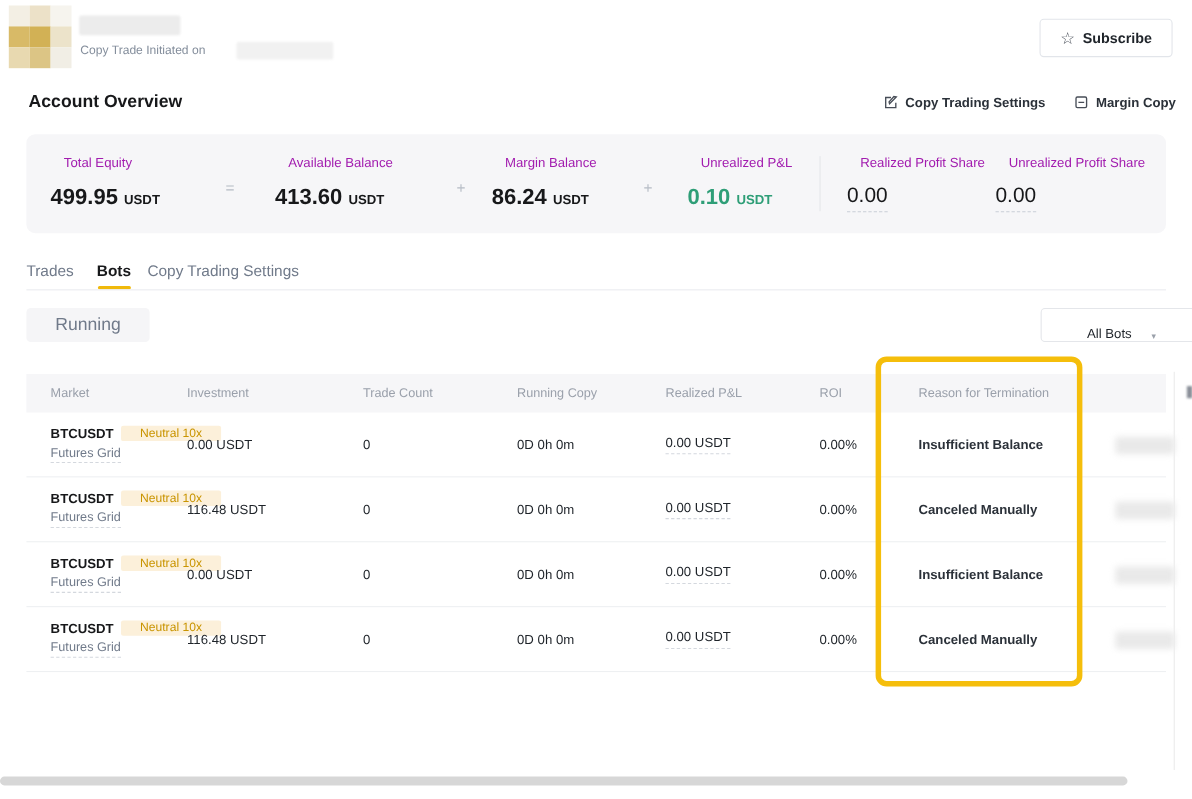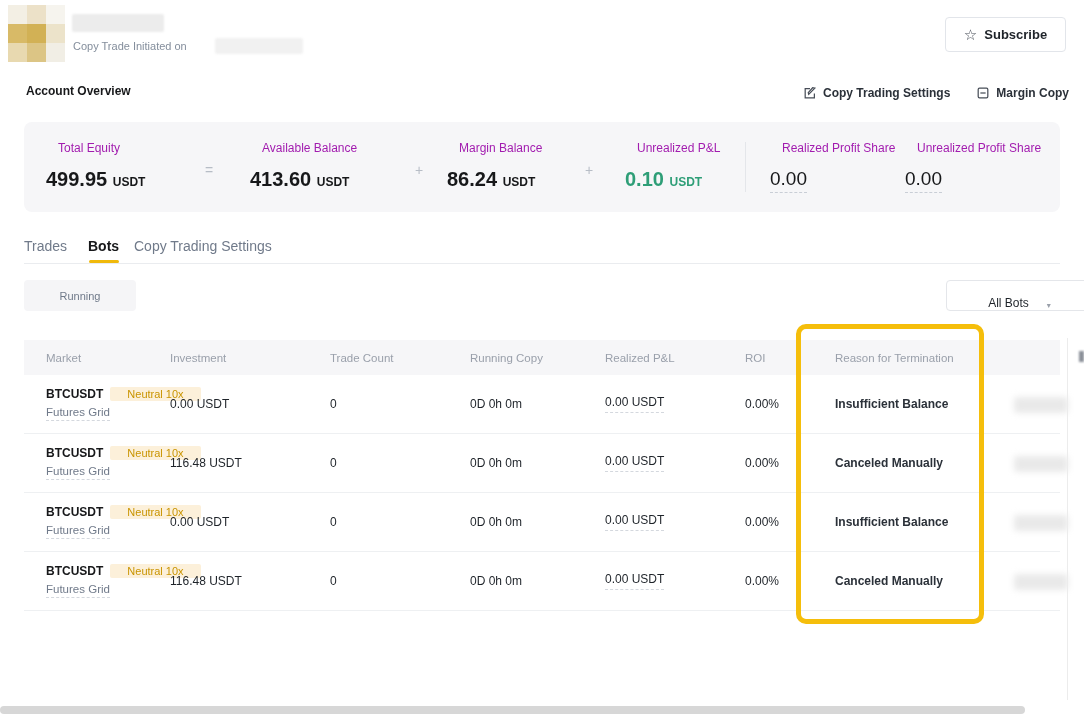--- a/index.html
+++ b/index.html
@@ -15,21 +15,21 @@
   .initiated { position:absolute; left:73px; top:40px; font-size:11px; color:#848e9c; }
   .date-blur { position:absolute; left:215px; top:38px; width:88px; height:16px; background:#f1f1f1; border-radius:2px; filter:blur(1px); }
 
   .subscribe-btn { position:absolute; left:945px; top:17px; width:121px; height:35px;
                    background:#fff; border:1px solid #e2e5ea; border-radius:4px;
                    display:flex; align-items:center; justify-content:center; gap:7px;
                    font-size:13px; font-weight:700; color:#1e2329; cursor:pointer; }
   .subscribe-btn .star { font-size:15px; font-weight:400; color:#474d57; }
 
   
-  .ov-title { position:absolute; left:26px; top:84px; font-size:12px; font-weight:700; color:#17181a; }
+  .ov-title { position:absolute; left:26px; top:84px; font-size:16px; font-weight:700; color:#17181a; }
   .ov-actions { position:absolute; right:15px; top:86px; display:flex; gap:26px; align-items:center; }
   .ov-link { display:flex; align-items:center; gap:6px; font-size:12px; font-weight:700; color:#2b3139; cursor:pointer; }
   .ov-link svg { display:block; }
 
   
   .stats { position:absolute; left:24px; top:122px; width:1036px; height:90px; background:#f6f6f8; border-radius:8px; }
   .stat { position:absolute; top:0; height:100%; }
   .stat .lbl { position:absolute; top:19px; left:12px; font-size:12px; color:#a21caf; white-space:nowrap; }
   .stat .val { position:absolute; top:46px; left:0; font-size:20px; font-weight:700; color:#17181a; white-space:nowrap; }
   .stat .val .unit { font-size:12px; font-weight:700; }
@@ -39,21 +39,21 @@
   .stats-divider { position:absolute; left:721px; top:20px; width:1px; height:50px; background:#e4e6ea; }
 
   
   .tab { position:absolute; top:238px; font-size:14px; color:#707a8a; cursor:pointer; white-space:nowrap; }
   .tab.active { color:#17181a; font-weight:700; }
   .tab-underline { position:absolute; left:89px; top:260px; width:30px; height:3px; background:#f0b90b; border-radius:2px; }
   .tabs-divider { position:absolute; left:24px; top:263px; width:1036px; height:1px; background:#eaecef; }
 
   
   .pill { position:absolute; top:280px; height:31px; border-radius:4px; display:flex; align-items:center; justify-content:center;
-          font-size:11px; cursor:pointer; }
+          font-size:16px; cursor:pointer; }
   .pill.running { left:24px; width:112px; background:#f5f5f7; color:#707a8a; }
   .pill.terminated { left:148px; width:131px; background:#fcf0d5; color:#c8911f; font-weight:700; }
   .bot-filter { position:absolute; left:946px; top:280px; width:147px; height:31px; background:#fff;
                 border:1px solid #e4e6ea; border-radius:4px; display:flex; align-items:flex-end; justify-content:center;
                 gap:18px; font-size:12px; color:#1e2329; cursor:pointer; }
   .bot-filter .caret { font-size:8px; color:#9aa0aa; }
 
   
   .thead { position:absolute; left:24px; top:340px; width:1036px; height:35px; background:#f6f6f8;
            display:grid; grid-template-columns:124px 160px 140px 135px 140px 90px 186px 1fr;

